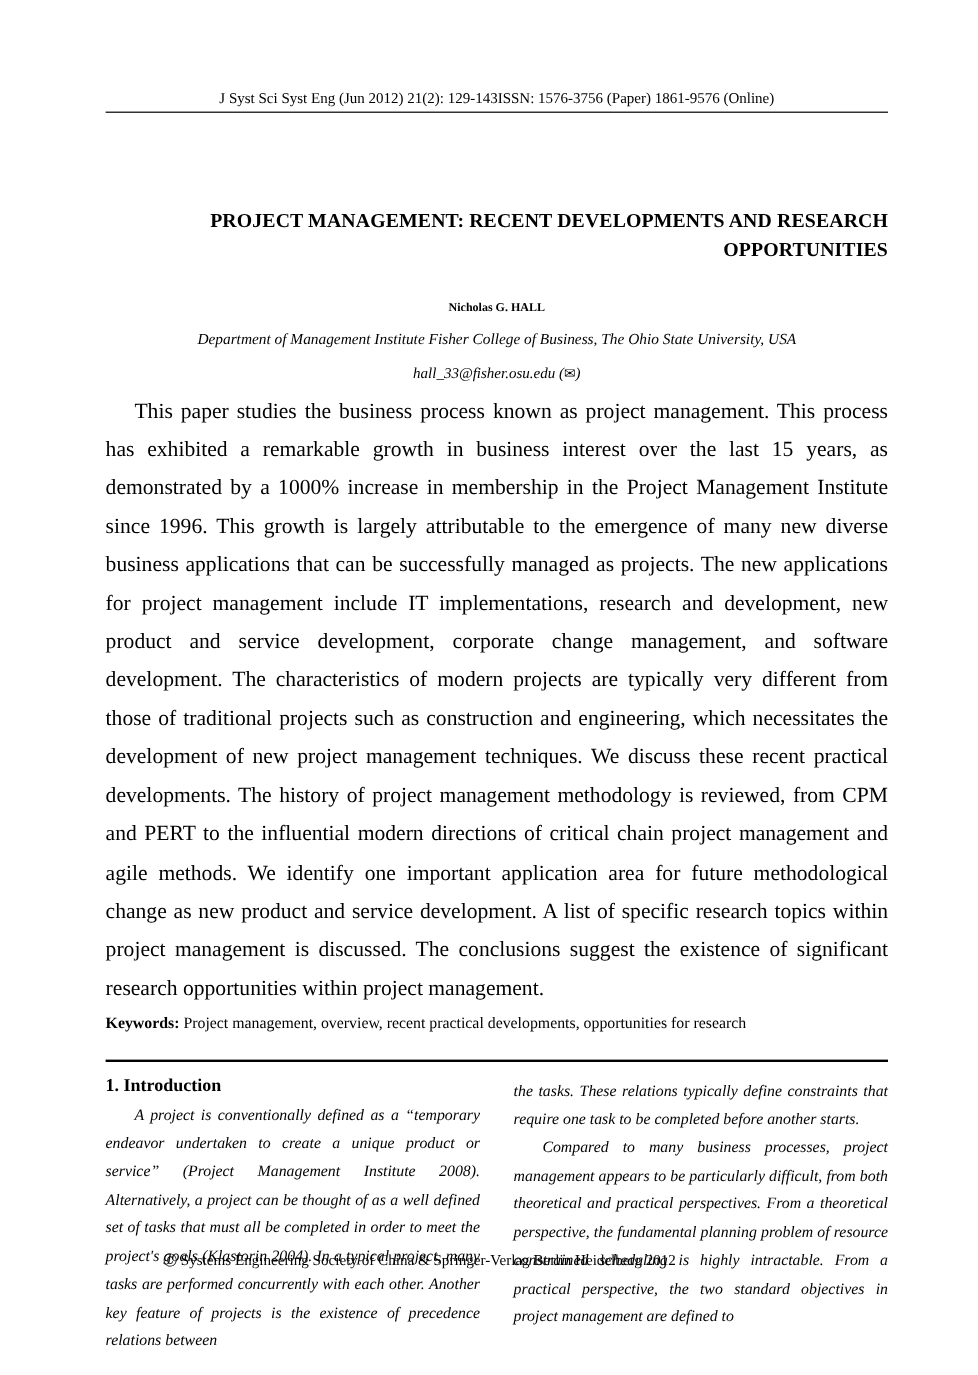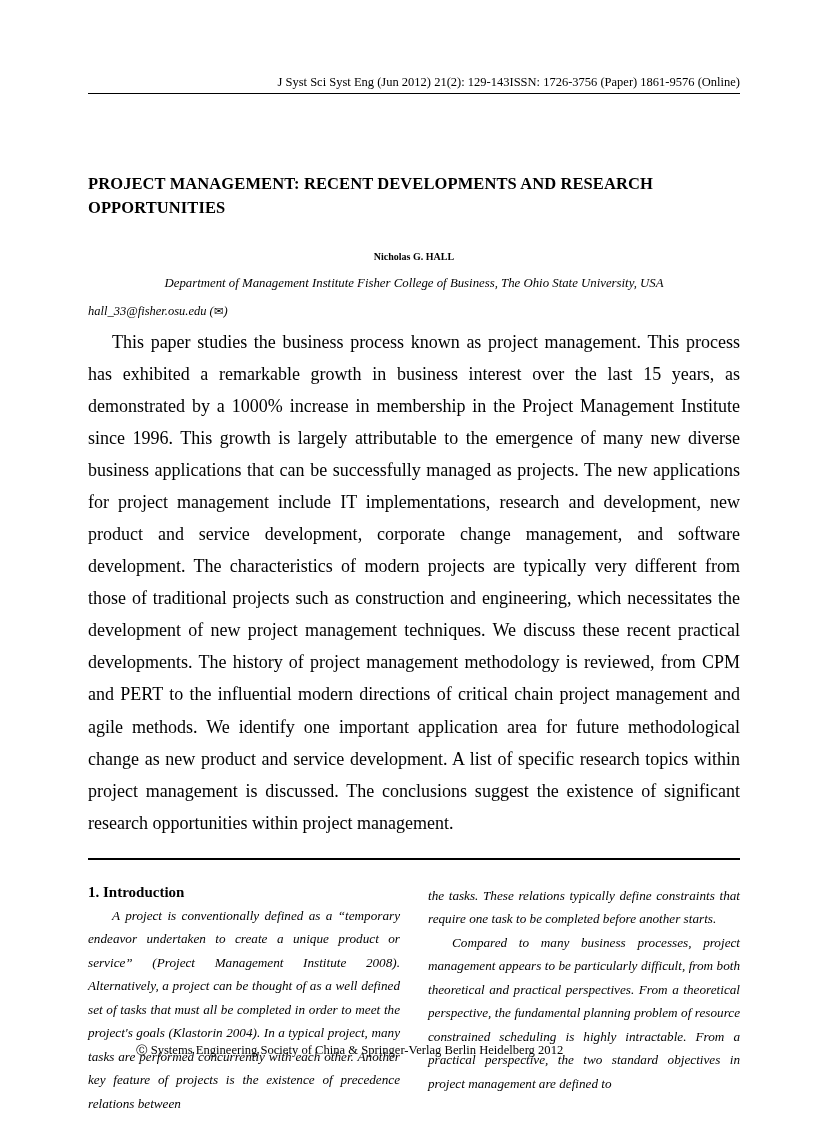--- a/index.html
+++ b/index.html
@@ -25,51 +25,52 @@
   }
   
   .journal-header {
     font-size: 12.5px;
     line-height: 1.33;
     border-bottom: 1.1px solid #000;
     padding-bottom: 2px;
   }
   .jh-row {
     display: flex;
-    justify-content: flex-end;
+    justify-content: center;
     align-items: baseline;
   }
   .jh-left { text-align: left; }
   .jh-right { text-align: right; }
 
   
   .title {
     margin-top: 78px;
     font-size: 16.5px;
     font-weight: bold;
-    text-align: left;
+    text-align: right;
     line-height: 1.5;
     letter-spacing: 0.1px;
   }
   .author {
     margin-top: 30px;
     font-size: 10px;
     font-weight: bold;
     text-align: center;
   }
   .affiliation {
     margin-top: 14px;
     font-size: 12.8px;
     font-style: italic;
     text-align: center;
   }
   .email {
     margin-top: 13px;
     font-size: 12.5px;
     font-style: italic;
+    text-align: center;
   }
   .email .env {
     font-style: normal;
     font-family: "DejaVu Sans", sans-serif;
     font-size: 11.5px;
   }
 
   
   .abstract-head {
     margin-top: 29px;
@@ -93,21 +94,21 @@
   .keywords b { font-weight: bold; }
 
   .rule {
     margin-top: 19px;
     border-top: 2.2px solid #000;
     width: 100%;
   }
 
   
   .columns {
-    margin-top: 24px;
+    margin-top: 12px;
     display: flex;
     gap: 28px;
   }
   .col {
     width: 312px;
   }
   .section-head {
     font-size: 15px;
     font-weight: bold;
     margin-bottom: 3px;
@@ -141,37 +142,40 @@
 </head>
 <body>
 
 <div class="page">
 
   <div class="content">
 
     <div class="journal-header">
       <div class="jh-row">
         <div class="jh-left">J Syst Sci Syst Eng (Jun 2012) 21(2): 129-143</div>
-        <div class="jh-right">ISSN: 1726-3756 (Paper) 1861-9576 (Online)</div>
+        <div class="jh-right">ISSN: 1576-3756 (Paper) 1861-9576 (Online)</div>
       </div>
     </div>
 
     <div class="title">PROJECT MANAGEMENT: RECENT DEVELOPMENTS AND RESEARCH OPPORTUNITIES</div>
 
     <div class="author">Nicholas G. HALL</div>
 
     <div class="affiliation">Department of Management Institute Fisher College of Business, The Ohio State University, USA</div>
 
     <div class="email">
       <span>hall_33@fisher.osu.edu</span>
       <span> (</span><span class="env">✉</span><span>)</span>
     </div>
 
     <div class="abstract-body">This paper studies the business process known as project management. This process has exhibited a remarkable growth in business interest over the last 15 years, as demonstrated by a 1000% increase in membership in the Project Management Institute since 1996. This growth is largely attributable to the emergence of many new diverse business applications that can be successfully managed as projects. The new applications for project management include IT implementations, research and development, new product and service development, corporate change management, and software development. The characteristics of modern projects are typically very different from those of traditional projects such as construction and engineering, which necessitates the development of new project management techniques. We discuss these recent practical developments. The history of project management methodology is reviewed, from CPM and PERT to the influential modern directions of critical chain project management and agile methods. We identify one important application area for future methodological change as new product and service development. A list of specific research topics within project management is discussed. The conclusions suggest the existence of significant research opportunities within project management.</div>
 
+    <div class="keywords">
+      <b>Keywords:</b><span> Project management, overview, recent practical developments, opportunities for research</span>
+    </div>
 
     <div class="rule"></div>
 
     <div class="columns">
       <div class="col">
         <div class="section-head">1. Introduction</div>
         <p>A project is conventionally defined as a “temporary endeavor undertaken to create a unique product or service” (Project Management Institute 2008). Alternatively, a project can be thought of as a well defined set of tasks that must all be completed in order to meet the project's goals (Klastorin 2004). In a typical project, many tasks are performed concurrently with each other. Another key feature of projects is the existence of precedence relations between</p>
       </div>
       <div class="col">
         <p class="noindent">the tasks. These relations typically define constraints that require one task to be completed before another starts.</p>

